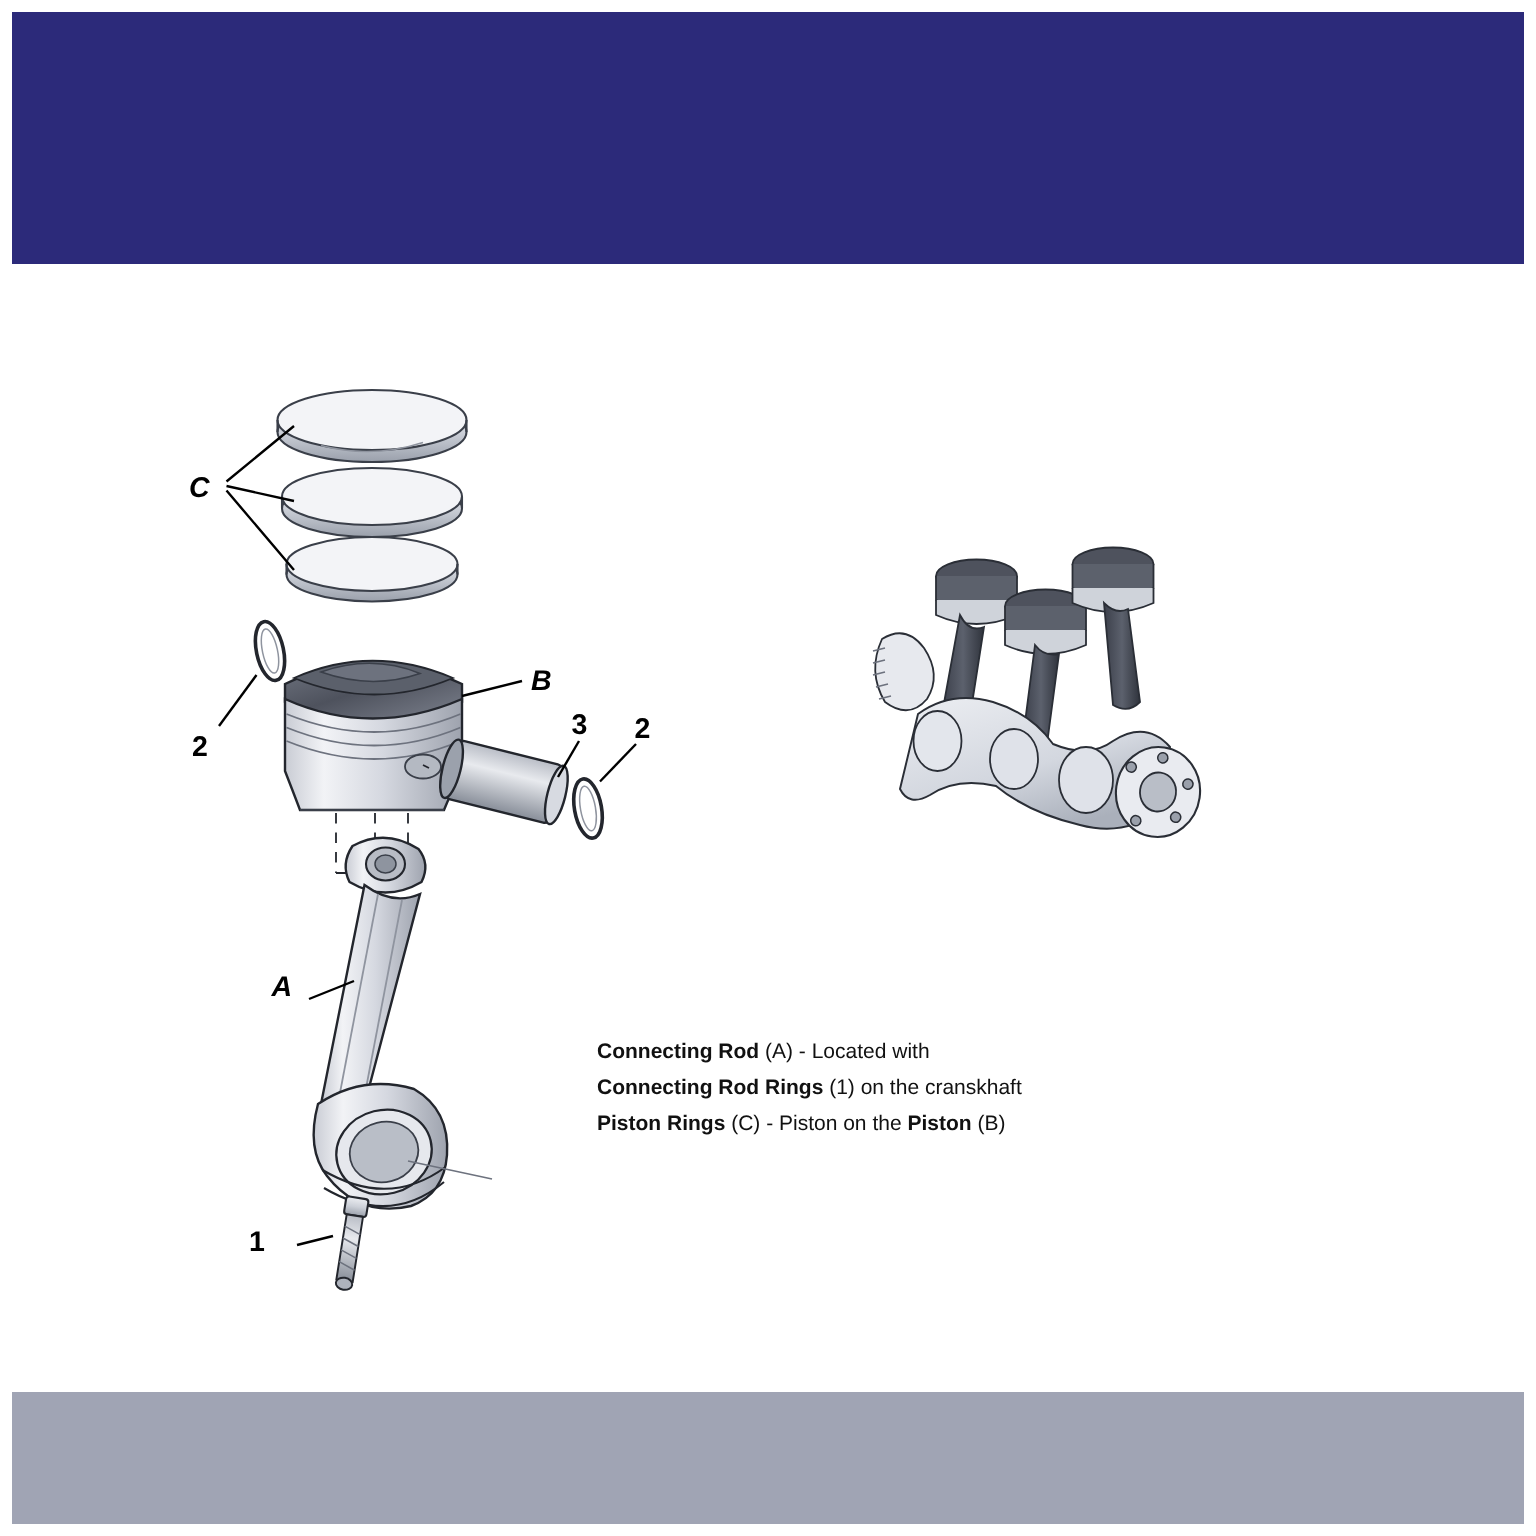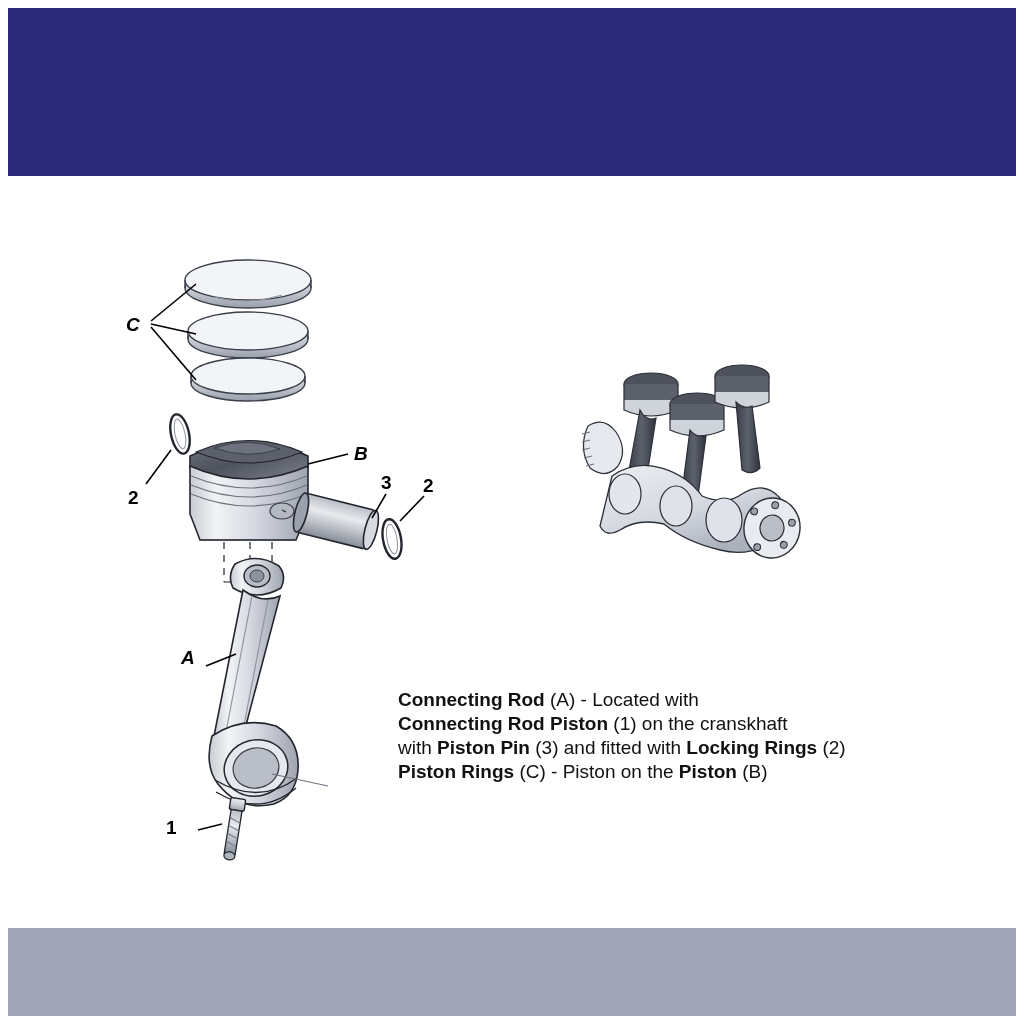--- a/index.html
+++ b/index.html
@@ -22,21 +22,21 @@
     background:#a0a4b4;
   }
 
   
   .diagram{position:absolute;left:0;top:176px;width:1024px;height:752px;}
   svg.art{position:absolute;left:0;top:0;width:1024px;height:752px;}
 
   
   .caption{
     position:absolute;left:398px;top:688px;width:470px;
-    font-size:19px;line-height:24px;color:#111;
+    font-size:14px;line-height:24px;color:#111;
   }
   .caption .b{font-weight:bold;}
 
   
   .lbl{font-style:italic;font-weight:bold;font-size:19px;fill:#000;}
   .num{font-weight:bold;font-size:19px;fill:#000;}
 </style>
 </head>
 <body>
 
@@ -232,23 +232,20 @@
         </g>
       </g>
     </svg>
   </div>
 
   <div class="caption">
     <div>
       <span class="b">Connecting Rod</span><span> (A) - Located with</span>
     </div>
     <div>
-      <span class="b">Connecting Rod Piston</span><span> (1) on the cranskhaft</span>
-    </div>
-    <div>
-      <span>with </span><span class="b">Piston Pin</span><span> (3) and fitted with </span><span class="b">Locking Rings</span><span> (2)</span>
+      <span class="b">Connecting Rod Rings</span><span> (1) on the cranskhaft</span>
     </div>
     <div>
       <span class="b">Piston Rings</span><span> (C) - Piston on the </span><span class="b">Piston</span><span> (B)</span>
     </div>
   </div>
 
 </div>
 
 </body></html>

